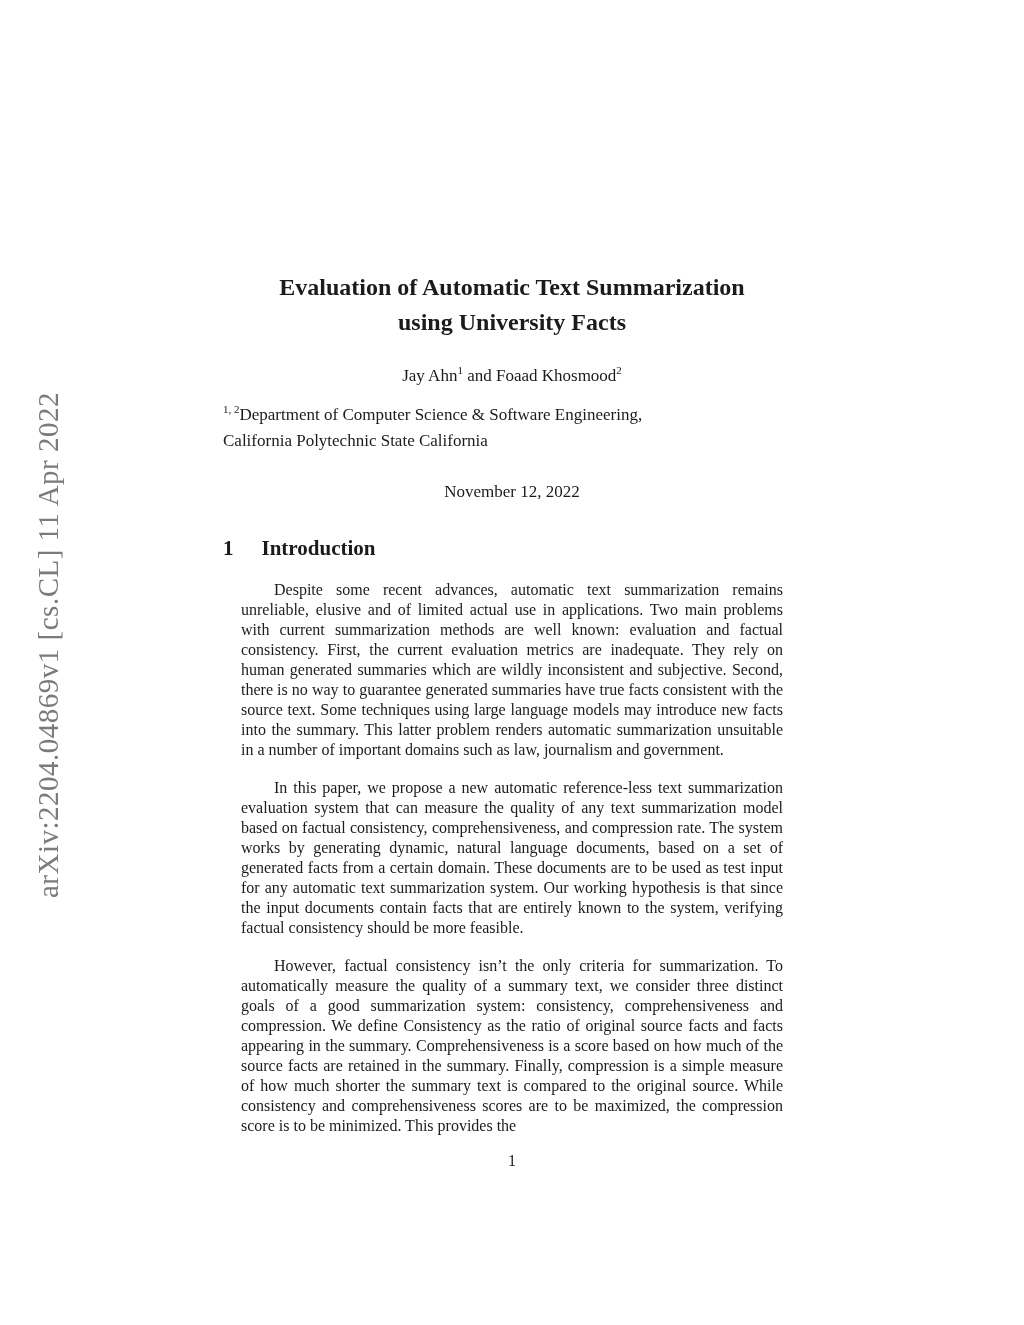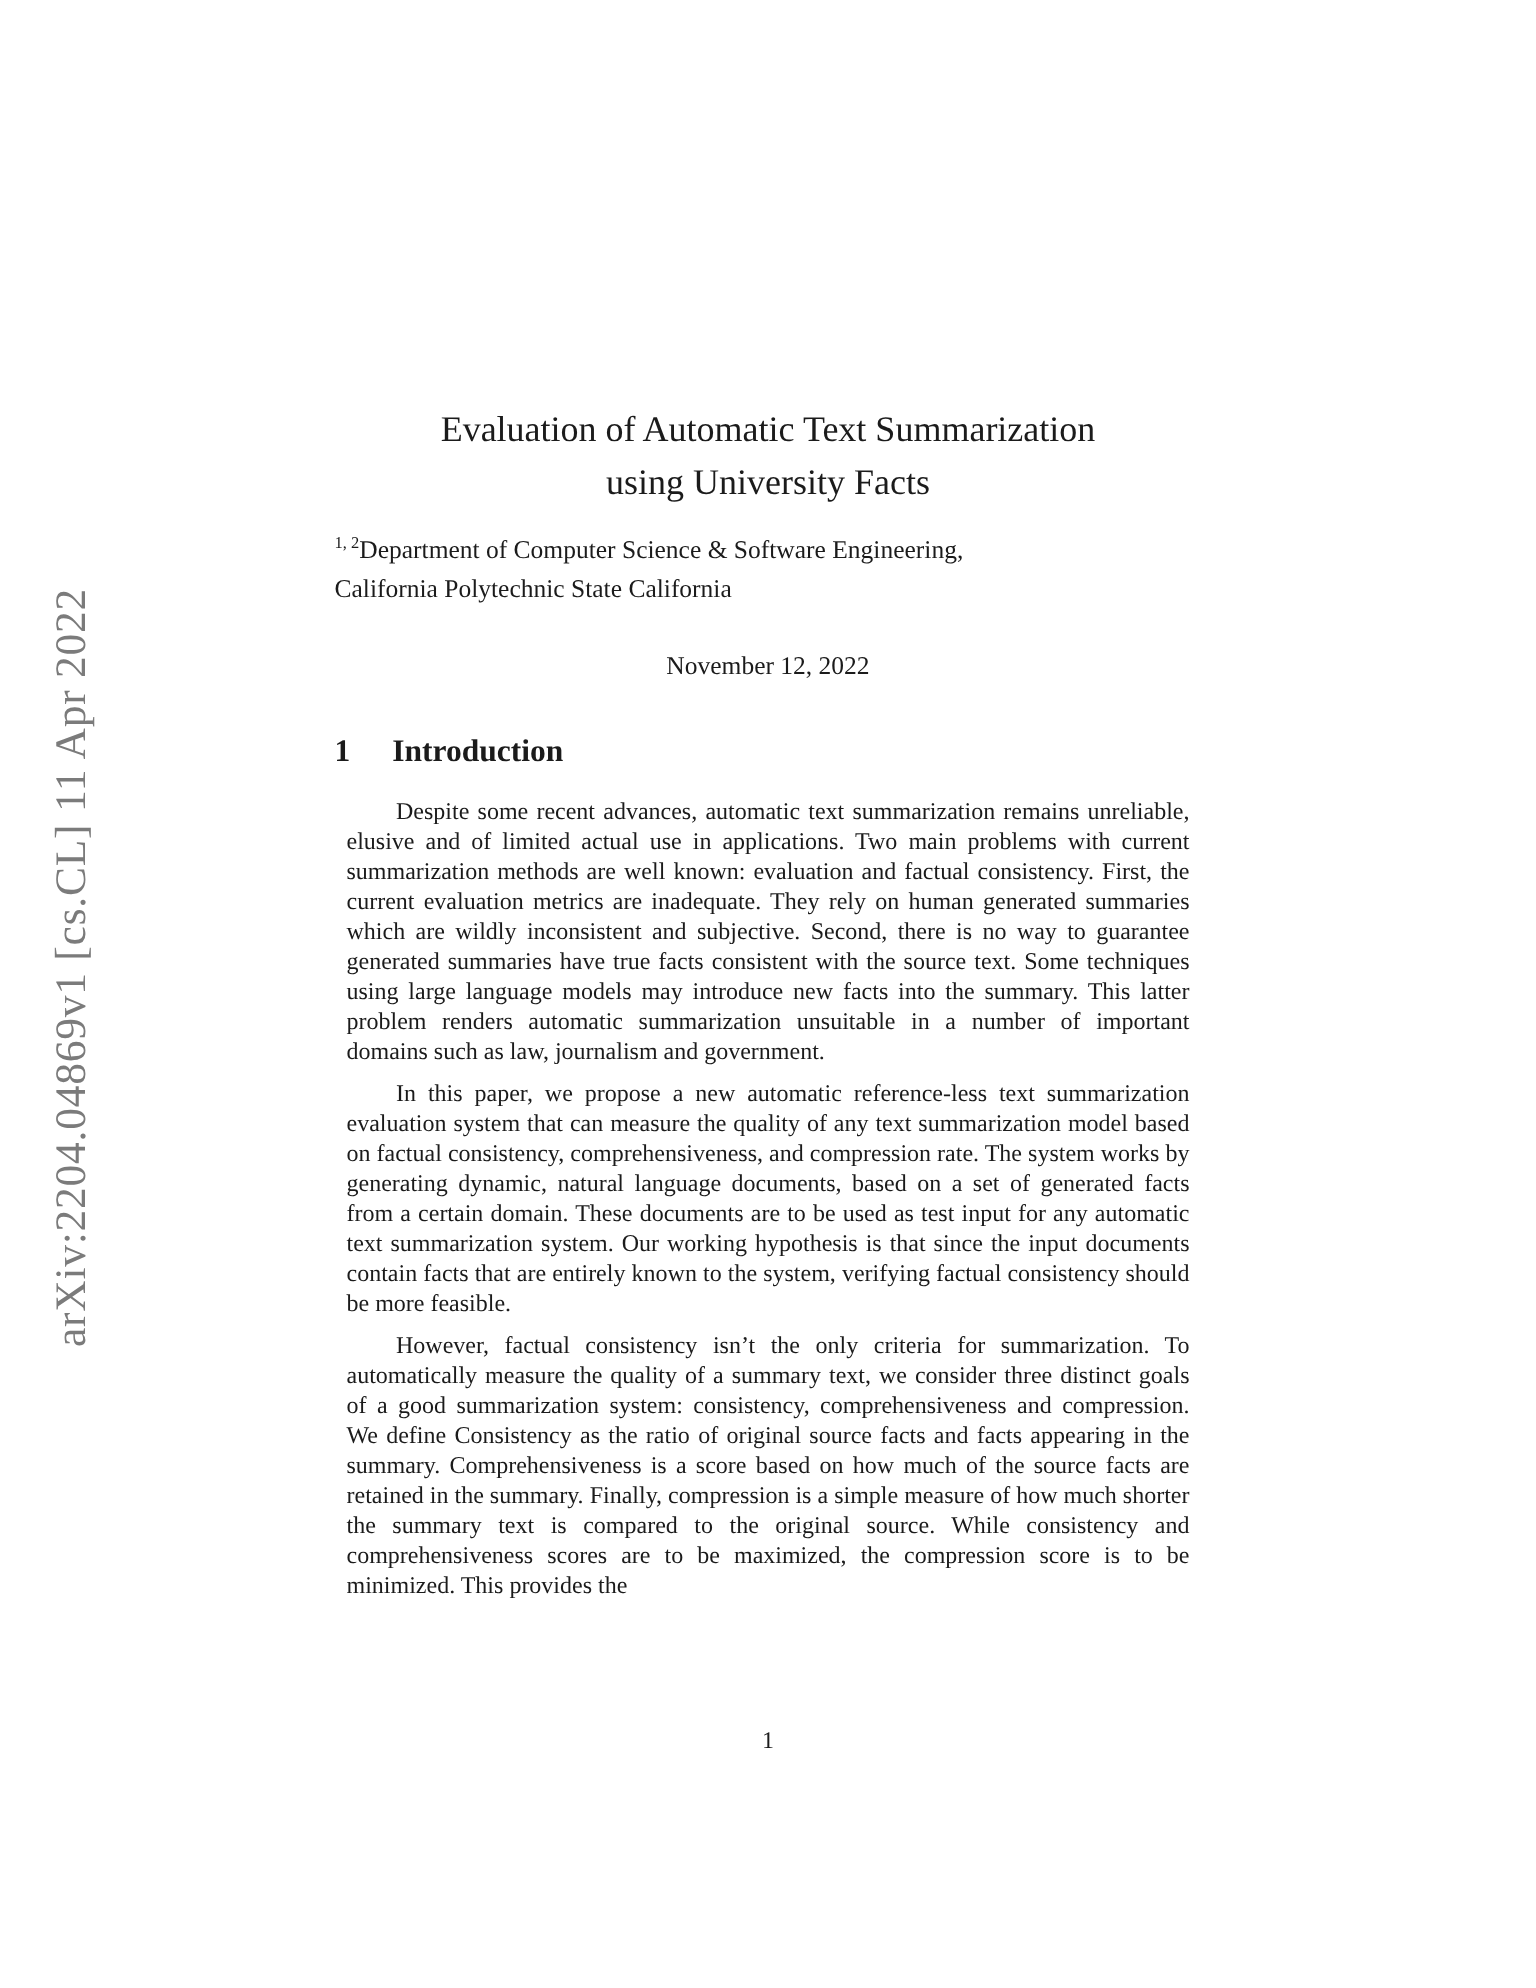--- a/index.html
+++ b/index.html
@@ -32,21 +32,21 @@
     color: #7b7b7b;
   }
   
   .content {
     width: 578px;
     margin: 0 auto;
     padding-top: 270px;
   }
   .title {
     text-align: center;
-    font-weight: normal;
+    font-weight: bold;
     font-size: 24px;
     line-height: 35px;
   }
   .title .tline { display: block; }
   .authors {
     text-align: center;
     font-size: 17px;
     line-height: 24px;
     margin-top: 24px;
   }
@@ -71,21 +71,21 @@
     font-weight: bold;
     line-height: 28px;
     margin-top: 30px;
   }
   .section-heading .sec-num { margin-right: 28px; }
   .body-para {
     font-size: 16px;
     line-height: 20px;
     text-align: justify;
     text-indent: 33px;
-    margin: 8px;
+    margin: 18px;
   }
   .body-para:first-of-type { margin-top: 18px; }
   .page-number {
     position: absolute;
     top: 1152px;
     left: 0;
     width: 100%;
     text-align: center;
     font-size: 16px;
   }
@@ -99,20 +99,21 @@
     <span class="watermark-text">arXiv:2204.04869v1  [cs.CL]  11 Apr 2022</span>
   </div>
 
   <div class="content">
 
     <h1 class="title">
       <span class="tline">Evaluation of Automatic Text Summarization</span>
       <span class="tline">using University Facts</span>
     </h1>
 
+    <div class="authors"><span>Jay Ahn</span><sup>1</sup><span> and </span><span>Foaad Khosmood</span><sup>2</sup></div>
 
     <div class="affiliation">
       <div class="aff-line"><sup>1, 2</sup><span>Department of Computer Science &amp; Software Engineering,</span></div>
       <div class="aff-line">California Polytechnic State California</div>
     </div>
 
     <div class="date">November 12, 2022</div>
 
     <h2 class="section-heading">
       <span class="sec-num">1</span><span class="sec-title">Introduction</span>

